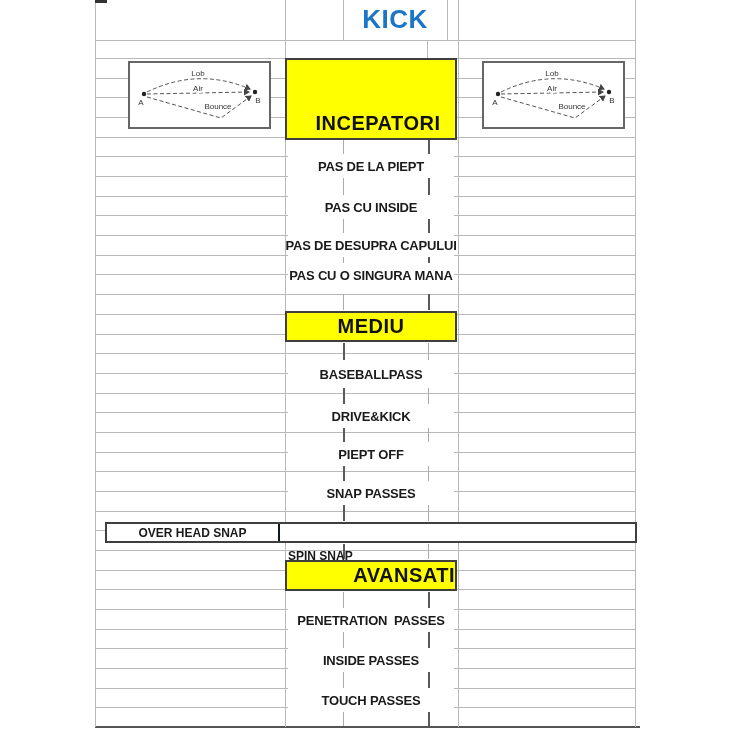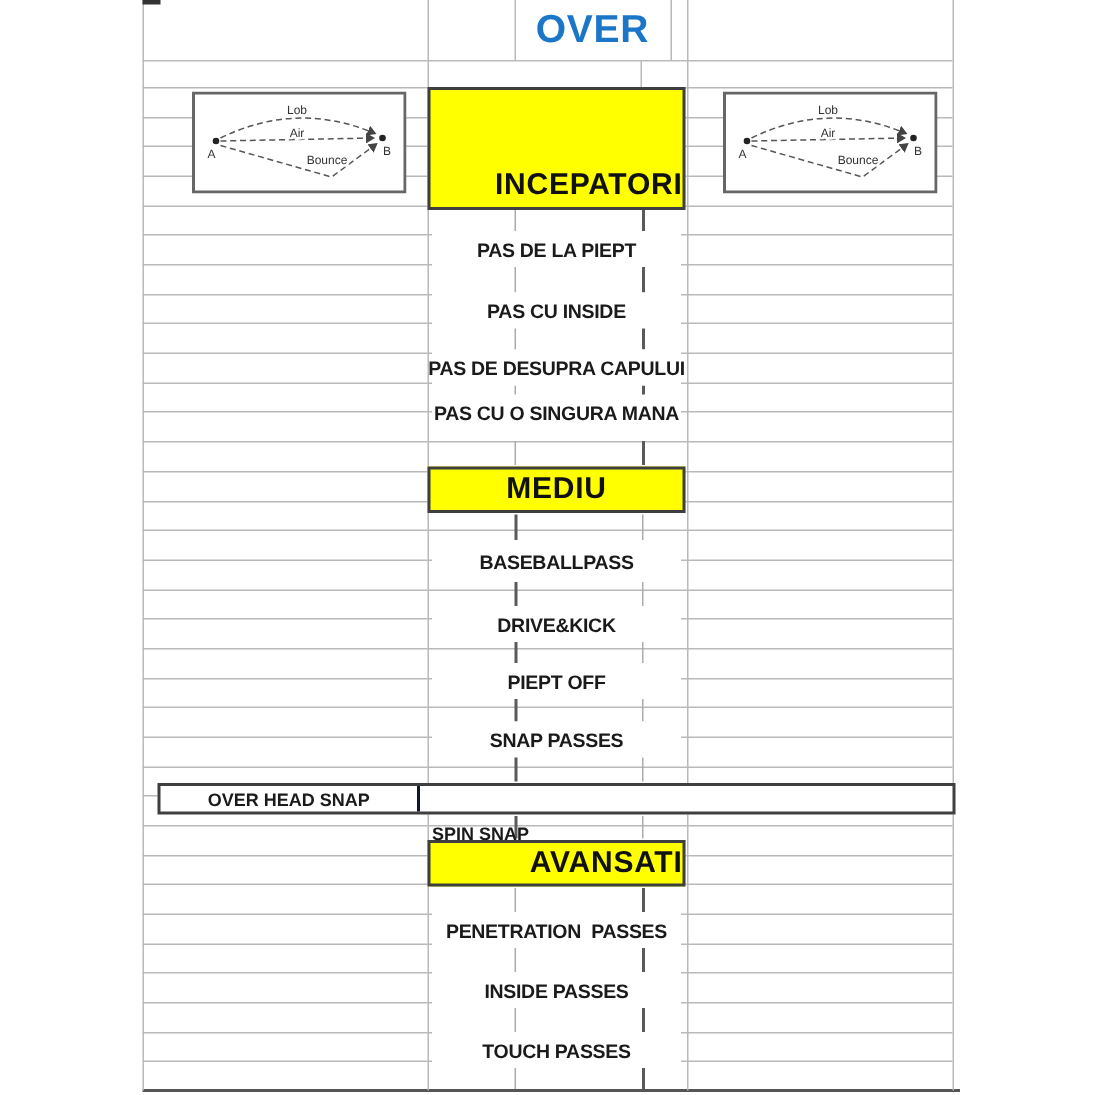--- a/index.html
+++ b/index.html
@@ -16,21 +16,21 @@
     position:absolute;left:344px;top:0;width:102px;height:38px;
     background:#ffffff;display:flex;align-items:center;justify-content:center;
     color:#1b76c8;font-size:26px;font-weight:bold;letter-spacing:0.5px;z-index:3;
   }
   .ybox{
     position:absolute;left:285px;width:172px;background:#ffff00;
     border:2px solid #3f3f3f;box-sizing:border-box;z-index:3;
     display:flex;justify-content:center;color:#111;
   }
   .ybox.h1{top:58px;height:82px;align-items:flex-end;padding-bottom:3px;
-    font-size:20px;font-weight:600;letter-spacing:0.5px;padding-left:14px;justify-content:flex-end;}
+    font-size:20px;font-weight:600;letter-spacing:0.5px;padding-left:14px;}
   .ybox.h2{top:311px;height:31px;align-items:center;font-size:20px;font-weight:bold;letter-spacing:0.5px;}
   .ybox.h3{top:560px;height:31px;align-items:center;font-size:20px;font-weight:bold;letter-spacing:0.5px;justify-content:flex-end;}
 
   .item{
     position:absolute;left:288px;width:166px;height:24px;background:#ffffff;
     display:flex;align-items:center;justify-content:center;
     font-size:13px;font-weight:bold;color:#1a1a1a;white-space:pre;z-index:3;
     letter-spacing:-0.2px;
   }
   .diag{position:absolute;z-index:3;}
@@ -123,21 +123,21 @@
     <div class="gl conn2" style="left: 343px; top: 632px; width: 1px; height: 16px;"></div>
     <div class="gl conn" style="left: 428px; top: 672px; width: 2px; height: 16px;"></div>
     <div class="gl conn2" style="left: 343px; top: 672px; width: 1px; height: 16px;"></div>
     <div class="gl conn" style="left: 428px; top: 709px; width: 2px; height: 17px;"></div>
     <div class="gl conn2" style="left: 343px; top: 709px; width: 1px; height: 17px;"></div>
   </div>
 
 <div class="corner-mark"></div>
 
 <div class="title-cell">
-  <span>OVER</span>
+  <span>KICK</span>
 </div>
 
 <svg class="diag" style="left:128px;top:61px;" width="143" height="68" viewBox="0 0 143 68">
   <defs>
     <marker id="arwL" markerWidth="7" markerHeight="7" refX="5" refY="3.5" orient="auto">
       <path d="M0,0 L6,3.5 L0,7 Z" fill="#444"></path>
     </marker>
   </defs>
   <rect x="1" y="1" width="141" height="66" fill="#ffffff" stroke="#666" stroke-width="2"></rect>
   <path d="M19,31 Q70,6 122,28" fill="none" stroke="#555" stroke-width="1" stroke-dasharray="4,2.5" marker-end="url(#arwL)"></path>

